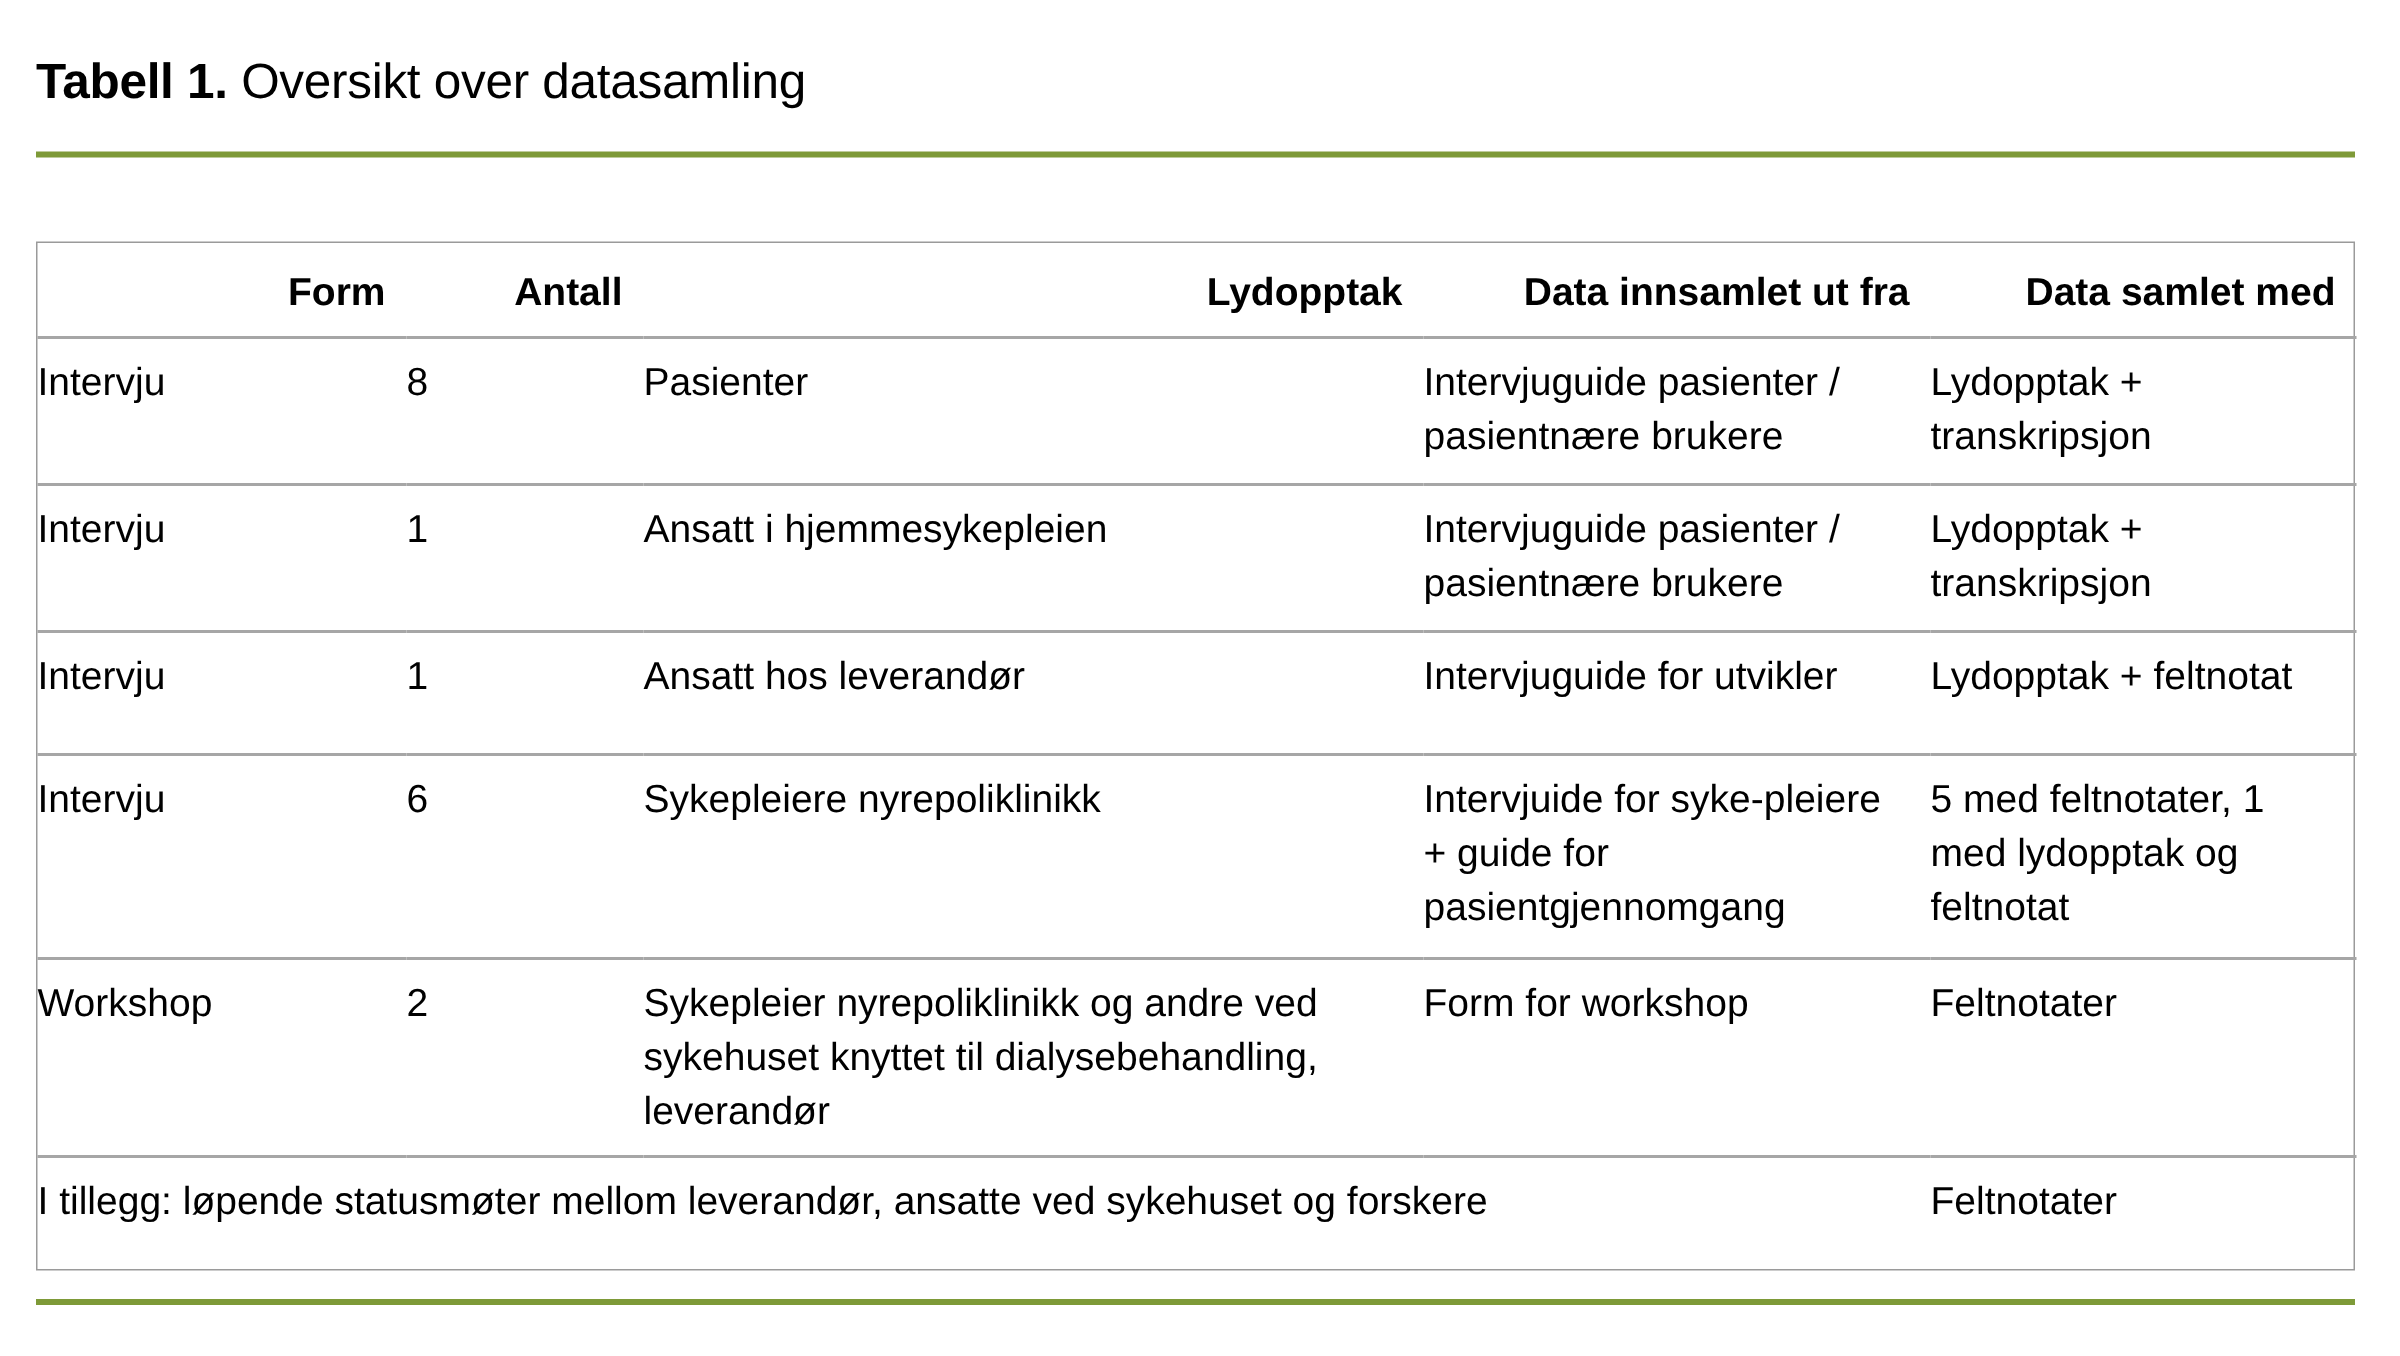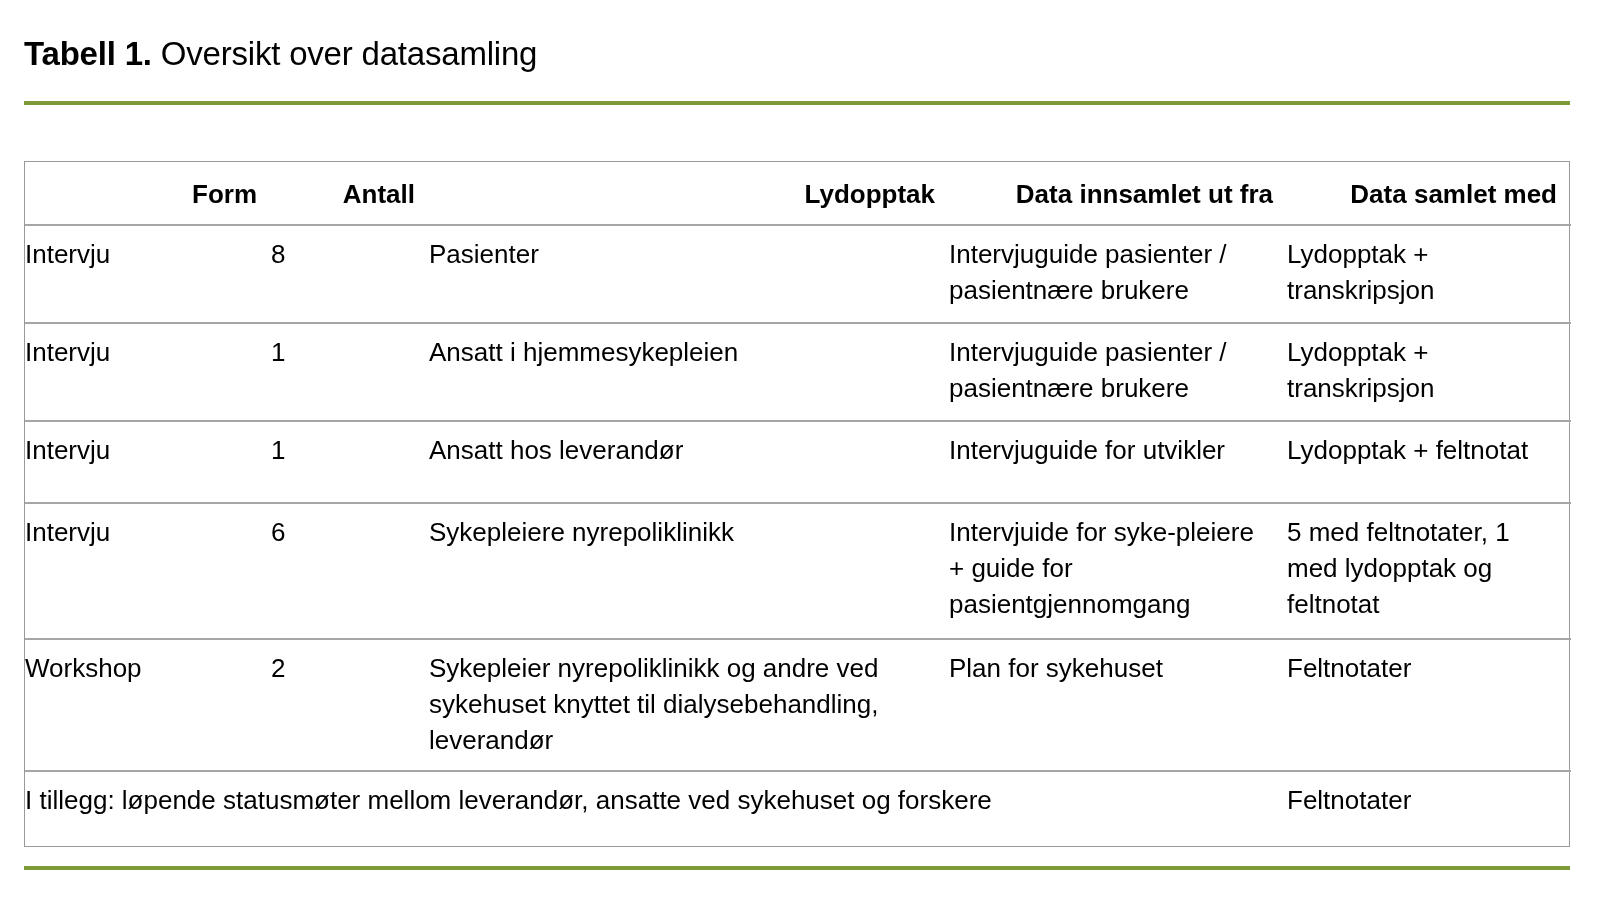--- a/index.html
+++ b/index.html
@@ -160,21 +160,21 @@
           <td class="cell-pad-l">Intervju</td>
           <td>6</td>
           <td>Sykepleiere nyrepoliklinikk</td>
           <td>Intervjuide for syke-pleiere + guide for pasientgjennomgang</td>
           <td>5 med feltnotater, 1 med lydopptak og feltnotat</td>
         </tr>
         <tr class="tall-6">
           <td class="cell-pad-l">Workshop</td>
           <td>2</td>
           <td>Sykepleier nyrepoliklinikk og andre ved sykehuset knyttet til dialysebehandling, leverandør</td>
-          <td>Plan for sykehuset</td>
+          <td>Form for workshop</td>
           <td>Feltnotater</td>
         </tr>
         <tr class="tall-7">
           <td class="cell-pad-l" colspan="4">I tillegg: løpende statusmøter mellom leverandør, ansatte ved sykehuset og forskere</td>
           <td>Feltnotater</td>
         </tr>
       </tbody>
     </table>
   </div>
 

